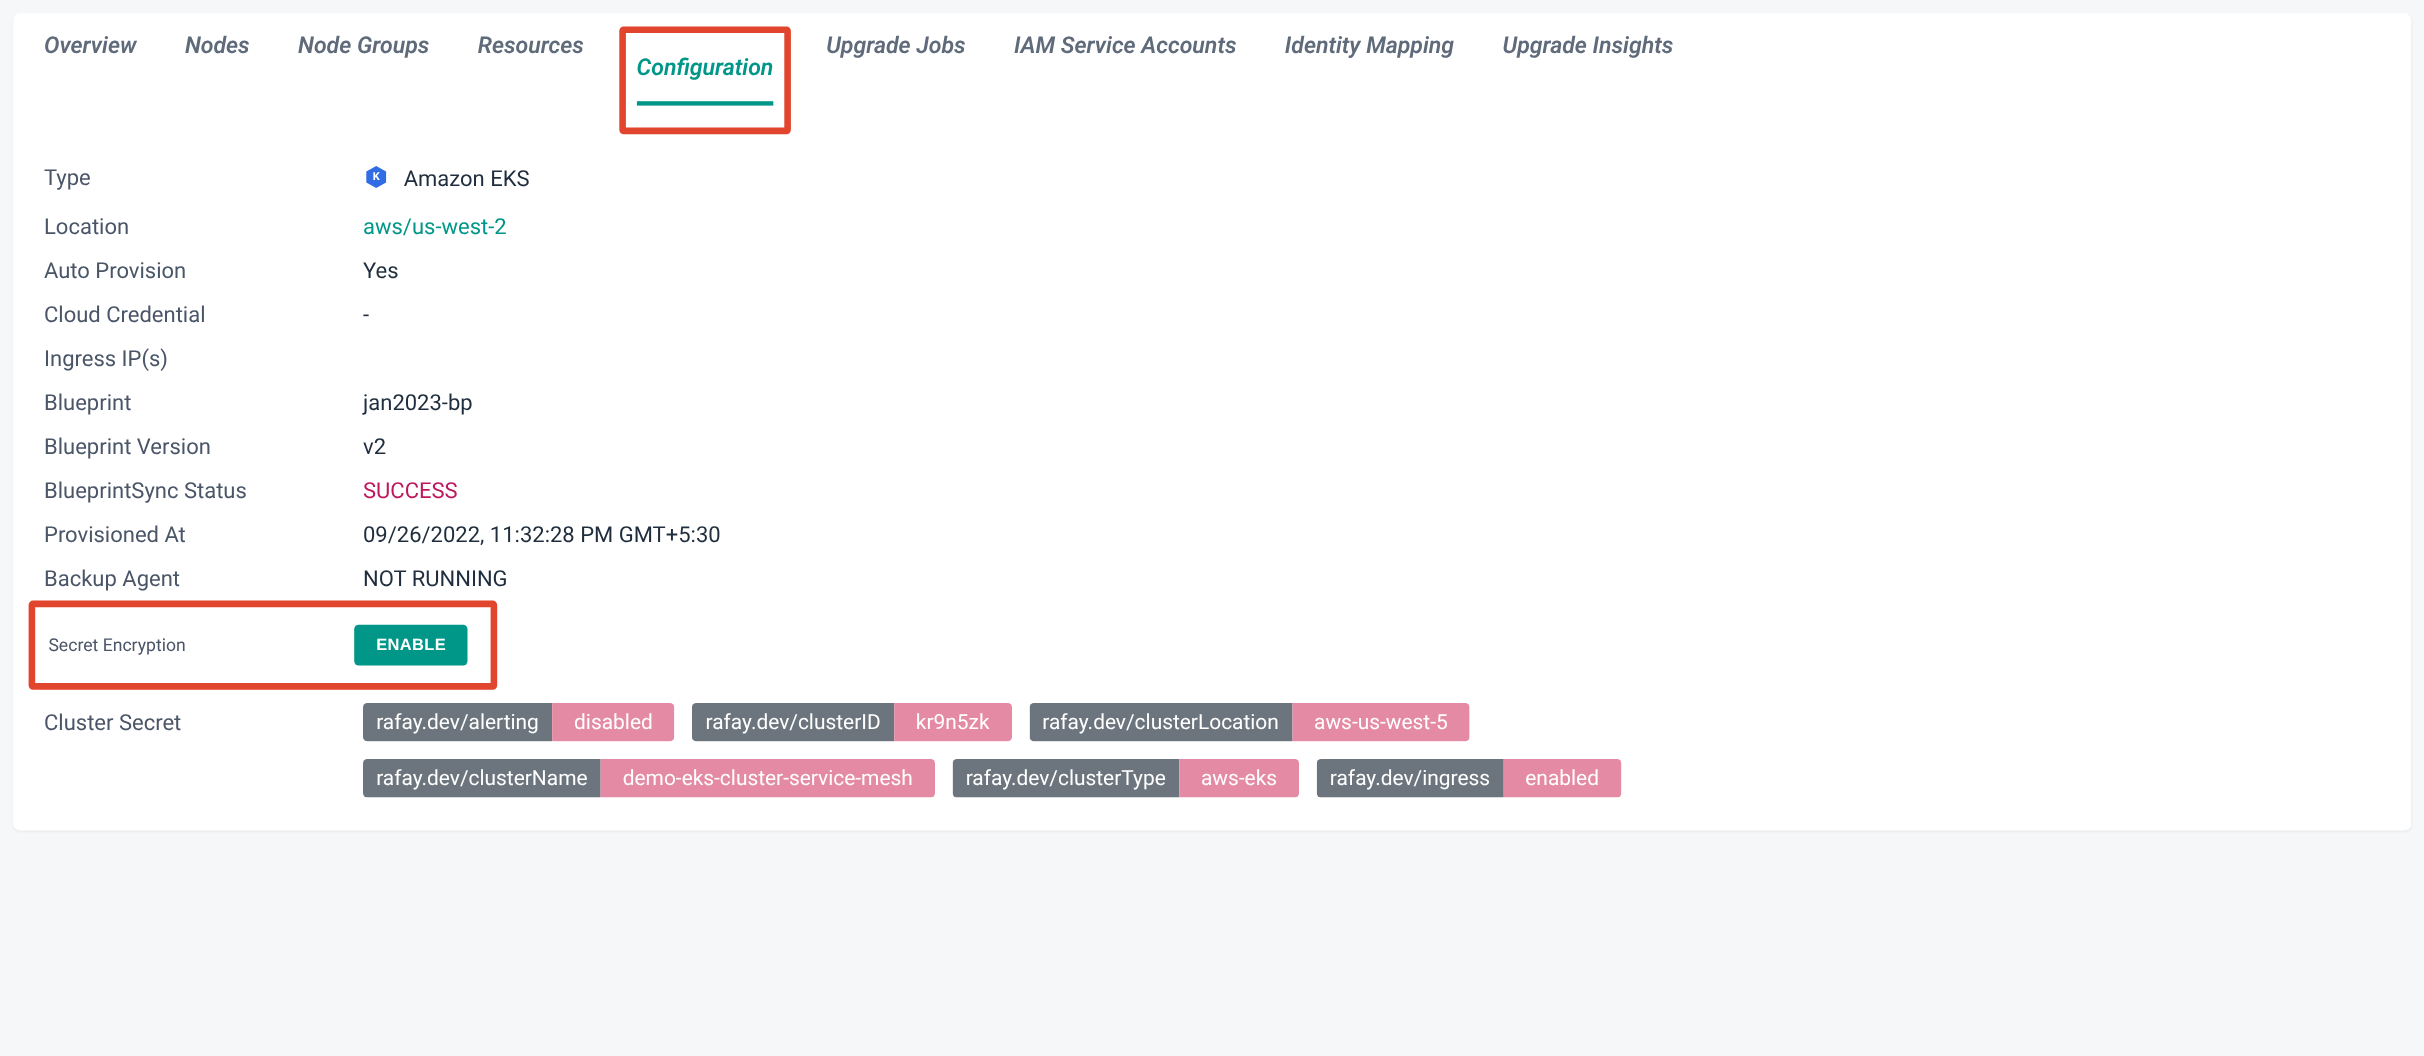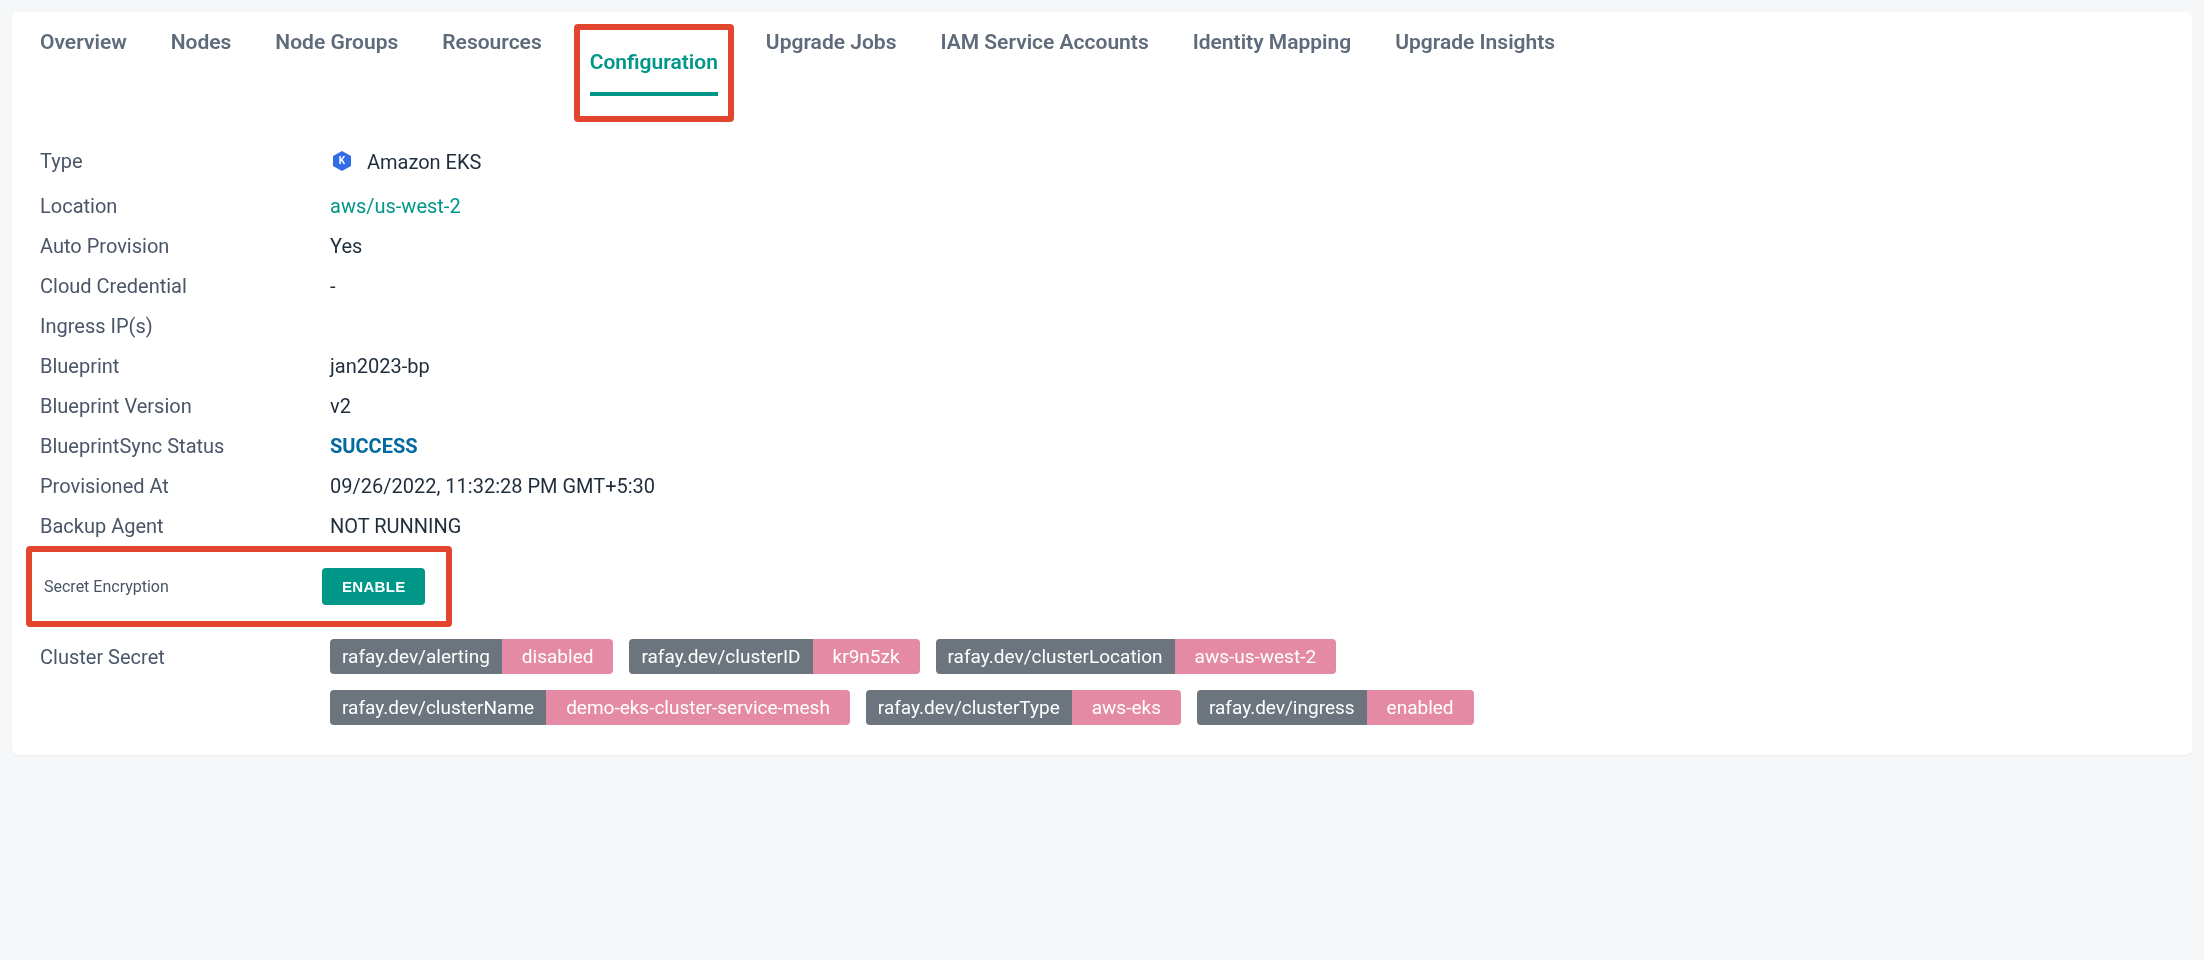--- a/index.html
+++ b/index.html
@@ -13,20 +13,21 @@
     margin: 12px;
     border-radius: 6px;
     box-shadow: 0 1px 2px rgba(0,0,0,0.05);
     padding-bottom: 30px;
   }
   .tabs {
     display: flex;
     gap: 44px;
     padding: 18px 28px 0 28px;
     border-bottom: 1px solid transparent;
+    font-style: italic;
   }
   .tab {
     font-size: 21px;
     font-weight: 600;
     color: #5f6b7a;
     padding-bottom: 18px;
     cursor: pointer;
     white-space: nowrap;
   }
   .tab.active {
@@ -52,21 +53,21 @@
   }
   .label {
     width: 290px;
     flex-shrink: 0;
     color: #4a5568;
   }
   .value {
     color: #1f2d3d;
   }
   .value.link { color: #009688; }
-  .value.success { color: #0369a1; font-weight: 700; }
+  .value.success { color: #be185d; font-weight: 400; }
   .icon-kube {
     display: inline-block;
     vertical-align: middle;
     margin-right: 8px;
   }
   .btn-enable {
     background: #009688;
     color: #fff;
     border: none;
     padding: 10px 20px;
@@ -210,21 +211,21 @@
           <span class="chip">
             <span class="k">rafay.dev/alerting</span>
             <span class="v">disabled</span>
           </span>
           <span class="chip">
             <span class="k">rafay.dev/clusterID</span>
             <span class="v">kr9n5zk</span>
           </span>
           <span class="chip">
             <span class="k">rafay.dev/clusterLocation</span>
-            <span class="v">aws-us-west-2</span>
+            <span class="v">aws-us-west-5</span>
           </span>
         </div>
         <div class="chips">
           <span class="chip">
             <span class="k">rafay.dev/clusterName</span>
             <span class="v">demo-eks-cluster-service-mesh</span>
           </span>
           <span class="chip">
             <span class="k">rafay.dev/clusterType</span>
             <span class="v">aws-eks</span>

